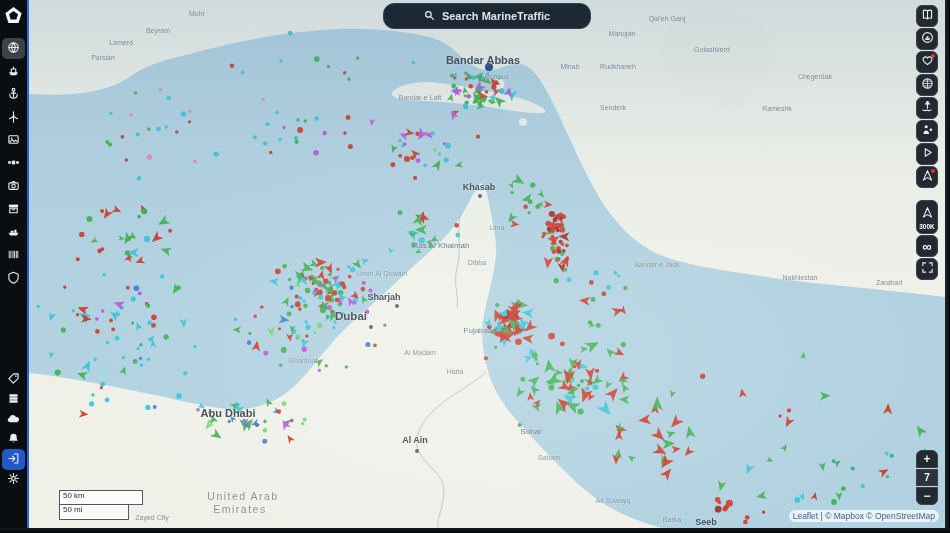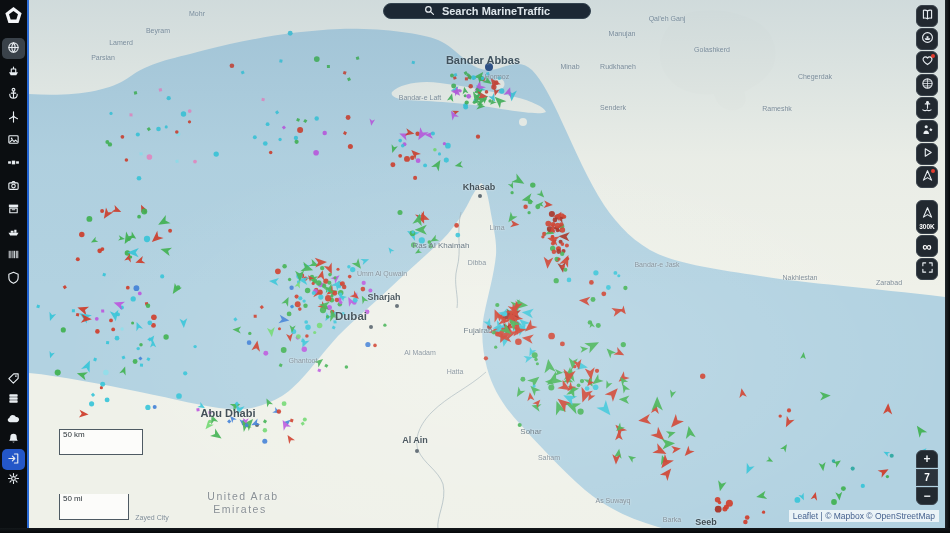--- a/index.html
+++ b/index.html
@@ -30,21 +30,21 @@
 
   
   .map-label{position:absolute;transform:translate(-50%,-50%);white-space:nowrap;pointer-events:none;z-index:12;
     text-shadow:0 0 2px rgba(255,255,255,0.8);}
   .tone-town{color:#7e8c96;font-size:7px;}
   .tone-smallcity{color:#5f707b;font-size:8px;}
   .tone-city{color:#39474f;font-weight:bold;}
   .tone-country{color:#878e93;font-size:10.5px;letter-spacing:1.5px;}
 
   
-  .search-pill{position:absolute;left:50%;top:3px;transform:translateX(-50%);height:16px;min-width:208px;
+  .search-pill{position:absolute;left:50%;top:3px;transform:translateX(-50%);height:26px;min-width:208px;
     background:#1c2834;border:1px solid #33434f;border-radius:11px;display:flex;align-items:center;
     justify-content:center;gap:7px;color:#dde5ea;font-size:11px;font-weight:bold;z-index:35;cursor:text;padding:0 14px;}
   .search-pill svg{width:11px;height:11px;}
 
   
   .rtb{position:absolute;right:7px;z-index:35;display:flex;flex-direction:column;gap:1px;}
   .rtb-btn{position:relative;width:22px;height:22px;background:#222930;border:1px solid #39424b;border-radius:6px;
     display:flex;align-items:center;justify-content:center;color:#e5eaee;cursor:pointer;}
   .rtb-btn svg{width:13px;height:13px;}
   .rtb-badge{position:absolute;right:2px;top:2px;width:4px;height:4px;border-radius:50%;background:#e33b2e;}
@@ -60,27 +60,27 @@
   .zoomctl .zbtn:last-child{border-radius:0 0 6px 6px;}
   .zoomctl .zlevel{height:17px;background:#2b333b;border:1px solid #39424b;color:#fff;font-size:10px;font-weight:bold;
     display:flex;align-items:center;justify-content:center;}
 
   
   .coords{position:absolute;right:34px;bottom:31px;background:#262c32;border:1px solid #3a434b;border-radius:7px;
     padding:5px 9px;text-align:right;color:#eef3f6;font-size:8.5px;line-height:12px;z-index:34;}
 
   
   .scale{position:absolute;left:30px;bottom:8px;z-index:34;font-size:8px;color:#2b3338;}
-  .scale .bar{background:rgba(255,255,255,0.78);border:1.5px solid #4e5a63;border-top:none;padding:0 3px;line-height:10px;height:26px;margin-top:39px;}
+  .scale .bar{background:rgba(255,255,255,0.78);border:1.5px solid #4e5a63;border-top:none;padding:0 3px;line-height:10px;height:15px;}
   .scale .bar.km{width:84px;border-top:1.5px solid #4e5a63;}
   .scale .bar.mi{width:70px;border-top:none;}
 
   
   .attrib{position:absolute;right:6px;bottom:6px;background:rgba(255,255,255,0.72);color:#45618e;
-    font-size:8.5px;padding:1px 4px;z-index:34;}
+    font-size:8.5px;padding:1px 4px;z-index:34;border-radius:6px;}
 </style>
 </head>
 <body>
 
 <div class="screen">
 
   <nav class="sidebar" id="sidebar">
       <div class="sb-logo"><svg width="19" height="19" viewBox="0 0 14 14">
           <path d="M7 .8 13 5.3 10.7 12.6 3.3 12.6 1 5.3Z" fill="#f4f6f8"></path>
           <path d="M7 3.6 10.3 6l-1.2 4H4.9L3.7 6Z" fill="#0b0e11"></path>

